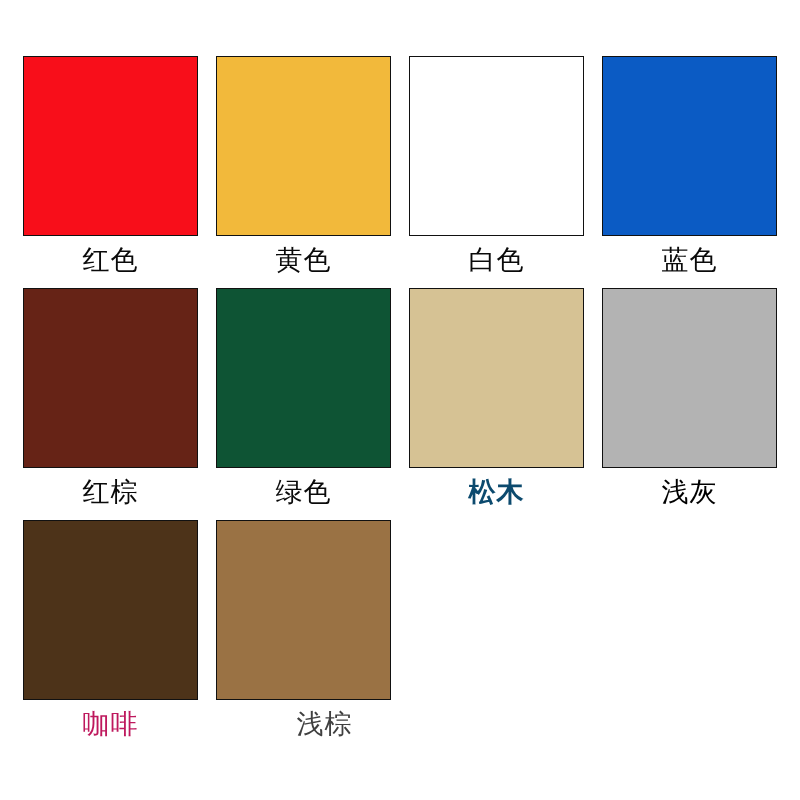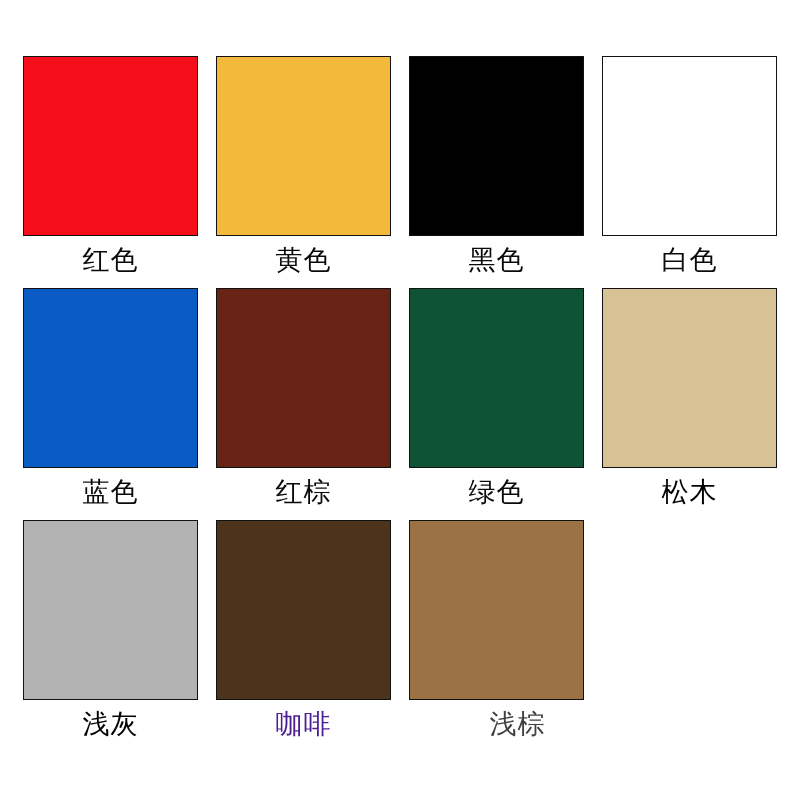--- a/index.html
+++ b/index.html
@@ -68,24 +68,20 @@
     <div class="swatch-cell">
       <div class="swatch-chip" style="background: rgb(248, 14, 26); border-color: rgb(17, 17, 17);"></div>
       <div class="swatch-label" style="color: rgb(10, 10, 10);">红色</div>
     </div>
 
     <div class="swatch-cell">
       <div class="swatch-chip" style="background: rgb(242, 185, 59); border-color: rgb(17, 17, 17);"></div>
       <div class="swatch-label" style="color: rgb(10, 10, 10);">黄色</div>
     </div>
 
-    <div class="swatch-cell">
-      <div class="swatch-chip" style="background: rgb(0, 0, 0); border-color: rgb(17, 17, 17);"></div>
-      <div class="swatch-label" style="color: rgb(10, 10, 10);">黑色</div>
-    </div>
 
     <div class="swatch-cell">
       <div class="swatch-chip" style="background: rgb(255, 255, 255); border-color: rgb(17, 17, 17);"></div>
       <div class="swatch-label" style="color: rgb(10, 10, 10);">白色</div>
     </div>
 
     <div class="swatch-cell">
       <div class="swatch-chip" style="background: rgb(11, 91, 196); border-color: rgb(17, 17, 17);"></div>
       <div class="swatch-label" style="color: rgb(10, 10, 10);">蓝色</div>
     </div>
@@ -96,31 +92,31 @@
     </div>
 
     <div class="swatch-cell">
       <div class="swatch-chip" style="background: rgb(14, 84, 52); border-color: rgb(17, 17, 17);"></div>
       <div class="swatch-label" style="color: rgb(10, 10, 10);">绿色</div>
     </div>
 
 
     <div class="swatch-cell">
       <div class="swatch-chip" style="background: rgb(214, 194, 148); border-color: rgb(17, 17, 17);"></div>
-      <div class="swatch-label" style="color: #000000;">松木</div>
+      <div class="swatch-label" style="color: #0c4a6e; font-weight: bold;">松木</div>
     </div>
 
     <div class="swatch-cell">
       <div class="swatch-chip" style="background: rgb(179, 179, 179); border-color: rgb(17, 17, 17);"></div>
       <div class="swatch-label" style="color: #000000;">浅灰</div>
     </div>
 
     <div class="swatch-cell">
       <div class="swatch-chip" style="background: rgb(77, 51, 25); border-color: rgb(17, 17, 17);"></div>
-      <div class="swatch-label" style="color: #4c1d95;">咖啡</div>
+      <div class="swatch-label" style="color: #be185d;">咖啡</div>
     </div>
 
     <div class="swatch-cell">
       <div class="swatch-chip" style="background: rgb(154, 114, 68); border-color: rgb(17, 17, 17);"></div>
       <div class="swatch-label" style="color: #404040; margin-left: 42px;">浅棕</div>
     </div>
 
   </div>
 </div>
 

